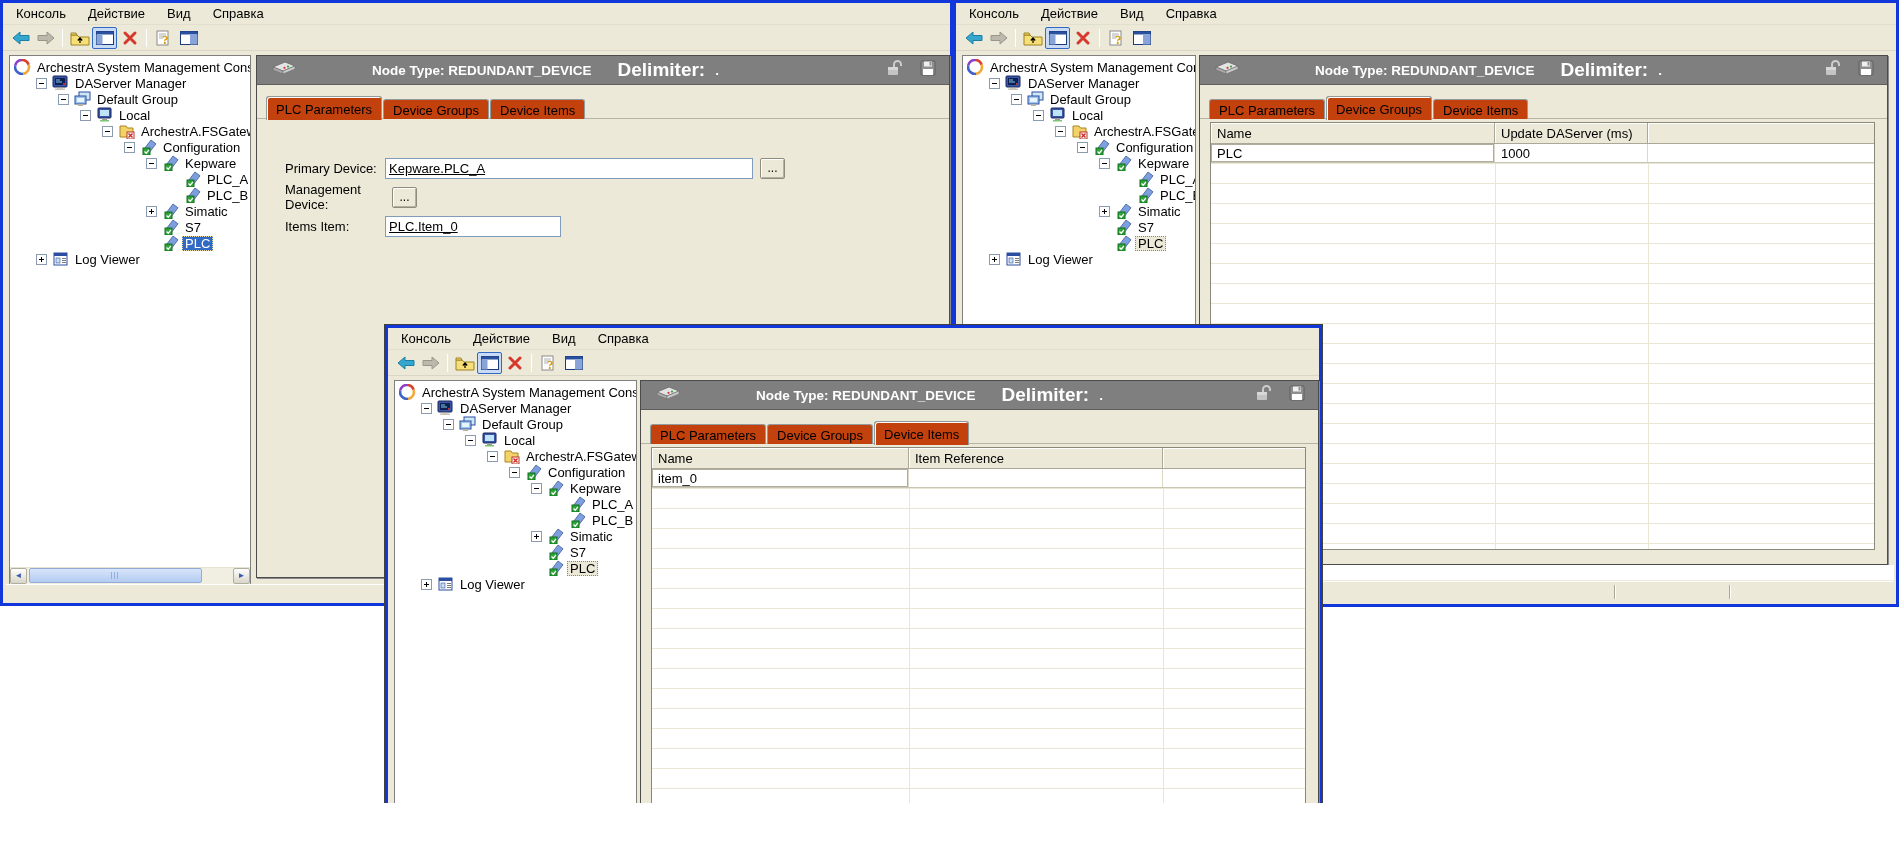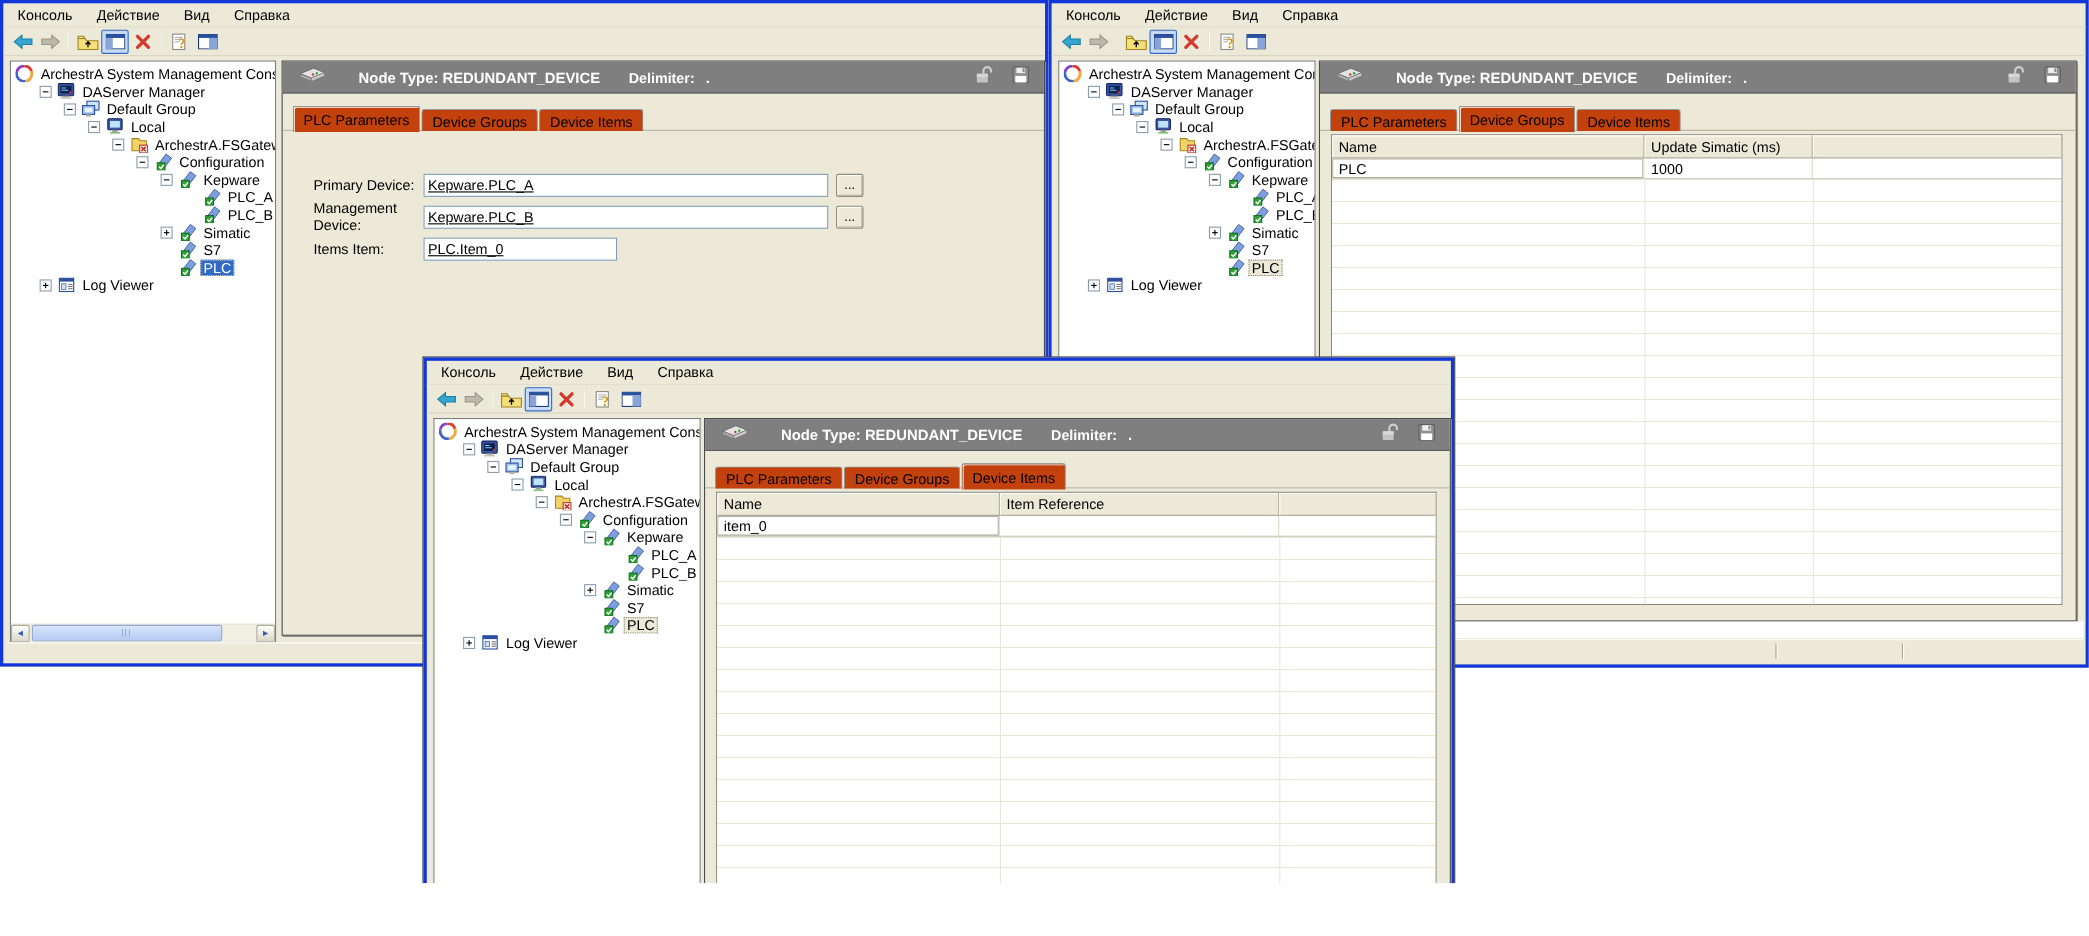--- a/index.html
+++ b/index.html
@@ -50,22 +50,22 @@
   .sthumb { position: absolute; left: 2px; top: 0; height: 15px; width: 84%; background: linear-gradient(#d8e5fb, #b4cbf1); border: 1px solid #93abd6; border-radius: 2px; display: flex; align-items: center; justify-content: center; }
   .gripmark { width: 9px; height: 7px; background: repeating-linear-gradient(to right, #91aede 0 1px, rgba(0,0,0,0) 1px 3px); }
 
   
   .panel { position: absolute; background: #ece9d8; border: 1px solid #4c4c4c; box-shadow: 1px 1px 0 #8a8a8a; }
   #win1 .panel { left: 253px; top: 52px; width: 694px; height: 523px; }
   #win2 .panel { left: 243px; top: 52px; width: 689px; height: 510px; }
   #win3 .panel { left: 252px; top: 52px; width: 679px; bottom: 0; border-bottom: none; }
   .phdr { height: 29px; background: #7f7f7f; display: flex; align-items: center; border-bottom: 1px solid #5e5e5e; }
   .dev { margin-left: 13px; flex: none; }
-  .ph-node { color: #fff; font-weight: bold; font-size: 13.5px; margin-left: 28px; white-space: nowrap; }
-  .ph-delim { color: #fff; font-weight: bold; font-size: 13px; margin-left: 26px; }
+  .ph-node { color: #fff; font-weight: bold; font-size: 13.5px; margin-left: 74px; white-space: nowrap; }
+  .ph-delim { color: #fff; font-weight: bold; font-size: 19px; margin-left: 26px; }
   .ph-delimval { color: #fff; font-weight: bold; font-size: 13.5px; margin-left: 10px; }
   .ph-lock { margin-left: auto; margin-right: 14px; flex: none; }
   .ph-save { margin-right: 12px; flex: none; }
 
   
   .tabstrip { display: flex; align-items: flex-end; height: 26px; margin-top: 8px; padding-left: 9px; position: relative; }
   .tabstrip::after { content: ""; position: absolute; left: 0; right: 0; bottom: 0; border-bottom: 1px solid #b7b4a5; z-index: 1; }
   .tab { position: relative; z-index: 2; font-size: 13px; padding: 3px 9px; background: #c2410c; border: 1px solid #919b9c; border-bottom: none; border-radius: 3px 3px 0 0; height: 20px; margin-right: 1px; white-space: nowrap; }
   .tab.active { z-index: 3; height: 24px; padding-top: 5px; margin-bottom: -1px; box-shadow: inset 1px 1px 0 #fbfaf7; }
 
@@ -400,21 +400,20 @@
         <span class="tab">Device Items</span>
       </div>
       <div class="form">
         <div class="frow">
           <span class="flabel">Primary Device:</span>
           <input class="txt" value="Kepware.PLC_A" style="">
           <button class="browse">...</button>
         </div>
         <div class="frow">
           <span class="flabel">Management Device:</span>
-          <input class="txt" value="Kepware.PLC_B" style="">
           <button class="browse">...</button>
         </div>
         <div class="frow">
           <span class="flabel">Items Item:</span>
           <input class="txt short" value="PLC.Item_0" style="">
         </div>
       </div>
     </div>
     <div class="footer1"></div>
   </div>
@@ -700,21 +699,21 @@
             </svg></span>
       </div>
       <div class="tabstrip">
         <span class="tab">PLC Parameters</span>
         <span class="tab active">Device Groups</span>
         <span class="tab">Device Items</span>
       </div>
       <div class="grid">
         <div class="ghead">
           <span class="ghcell c0">Name</span>
-          <span class="ghcell c1">Update Simatic (ms)</span>
+          <span class="ghcell c1">Update DAServer (ms)</span>
           <span class="ghcell last"></span>
         </div>
         <div class="gbody">
           <span class="vline vl1"></span>
           <span class="vline vl2"></span>
           <div class="grow">
             <span class="gcell c0 focus">PLC</span>
             <span class="gcell c1">1000</span>
             <span class="gcell last"></span>
           </div>

